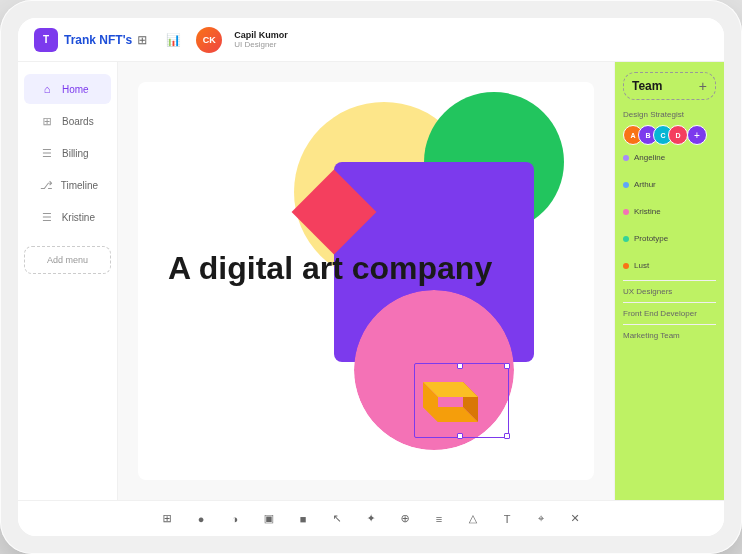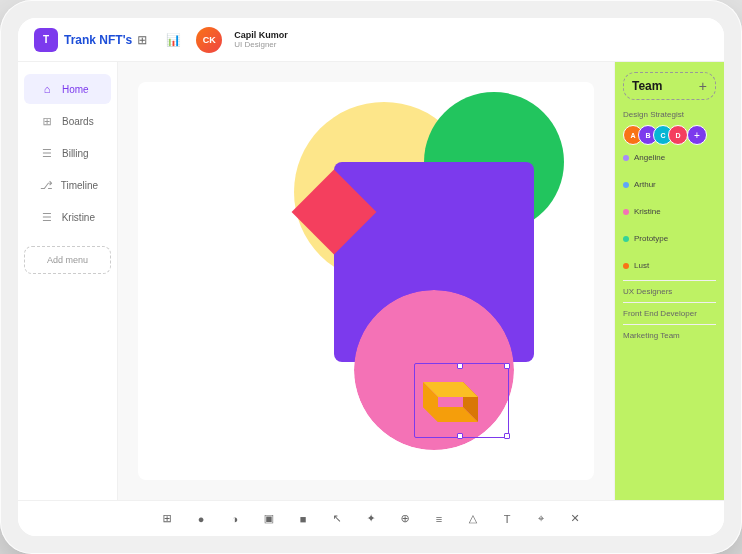--- a/index.html
+++ b/index.html
@@ -469,20 +469,21 @@
           </svg>
 
           <div style="position:absolute;bottom:42px;right:85px;width:95px;height:75px;border:1.5px solid #7c3aed;border-radius:2px;"></div>
 
           <div style="position:absolute;bottom:41px;right:84px;width:6px;height:6px;background:#fff;border:1.5px solid #7c3aed;border-radius:1px;"></div>
           <div style="position:absolute;bottom:41px;right:131px;width:6px;height:6px;background:#fff;border:1.5px solid #7c3aed;border-radius:1px;"></div>
           <div style="position:absolute;bottom:111px;right:84px;width:6px;height:6px;background:#fff;border:1.5px solid #7c3aed;border-radius:1px;"></div>
           <div style="position:absolute;bottom:111px;right:131px;width:6px;height:6px;background:#fff;border:1.5px solid #7c3aed;border-radius:1px;"></div>
 
           <div class="hero-content">
+            <h1 class="hero-title">A digital art company</h1>
           </div>
         </div>
       </div>
 
       <div class="right-panel">
         <div class="team-header">
           <span class="team-label">Team</span>
           <span class="team-add">+</span>
         </div>
 

